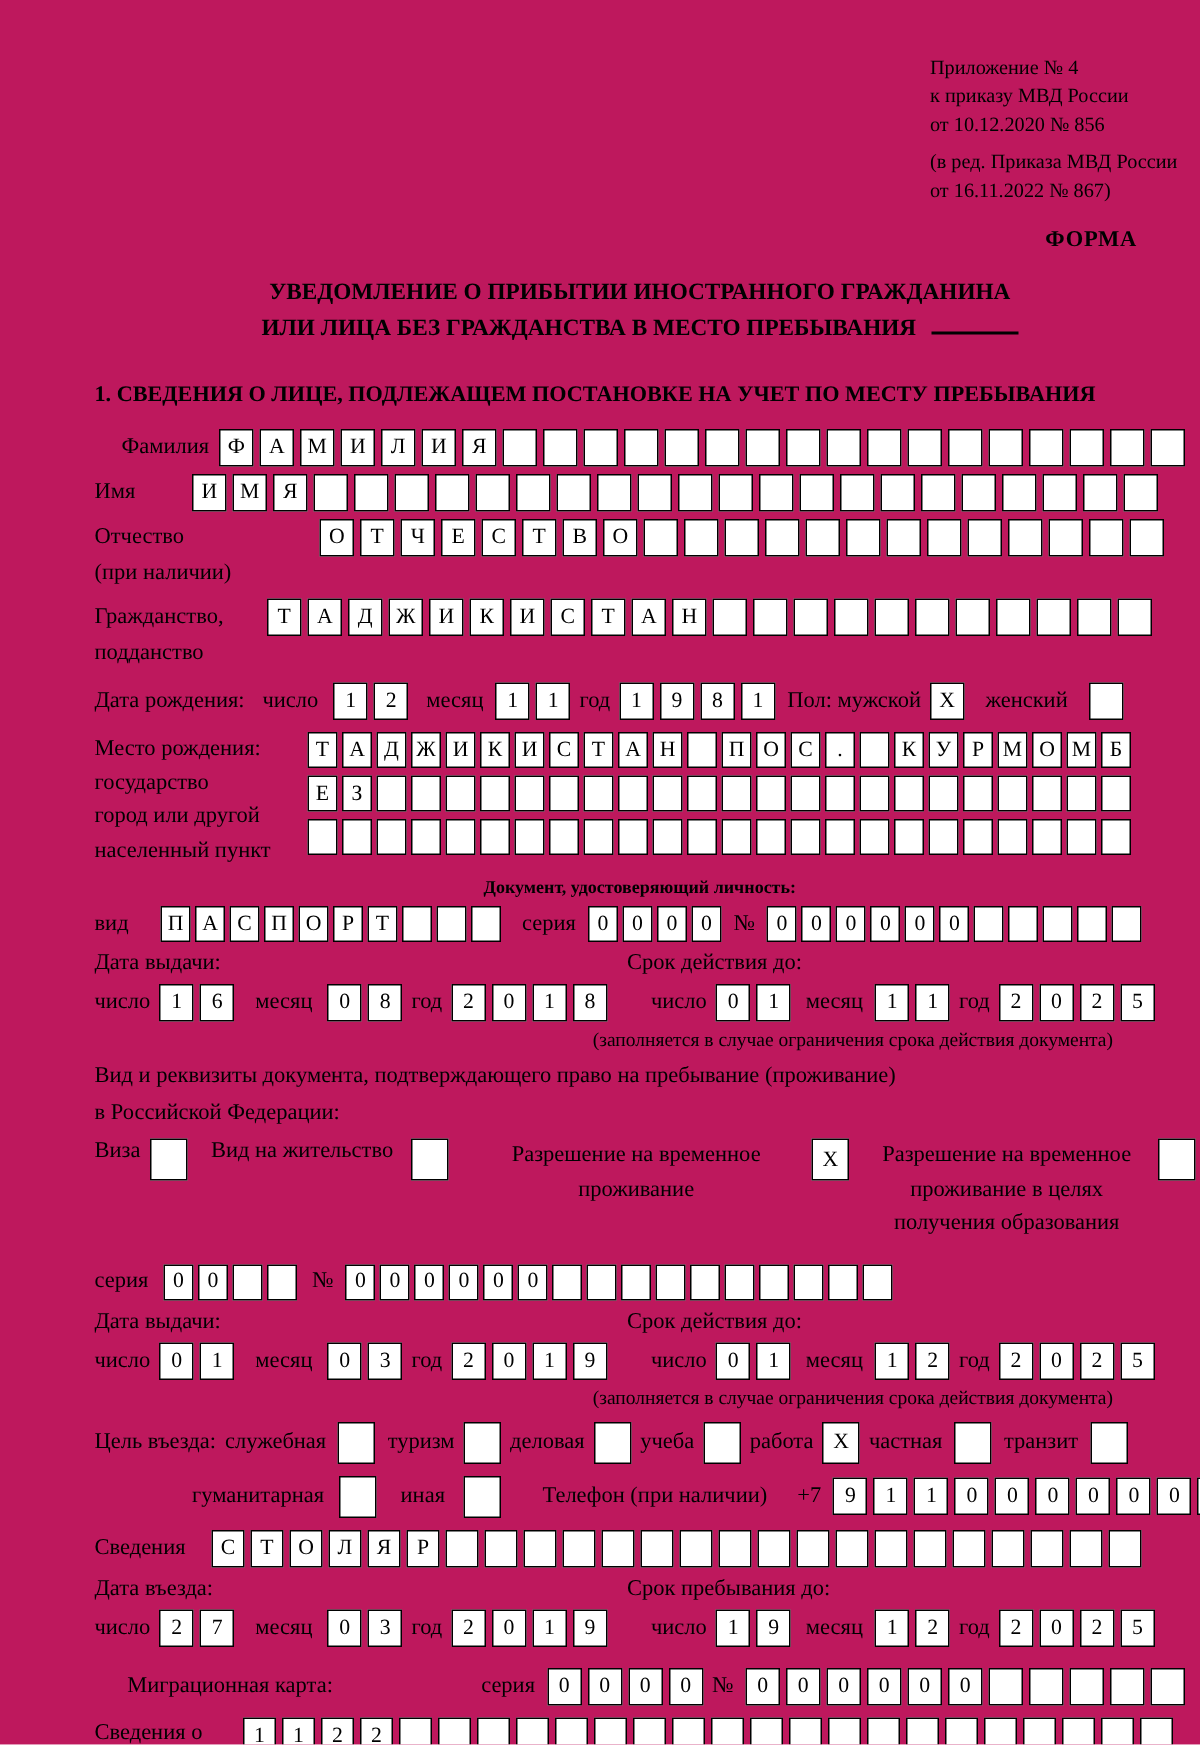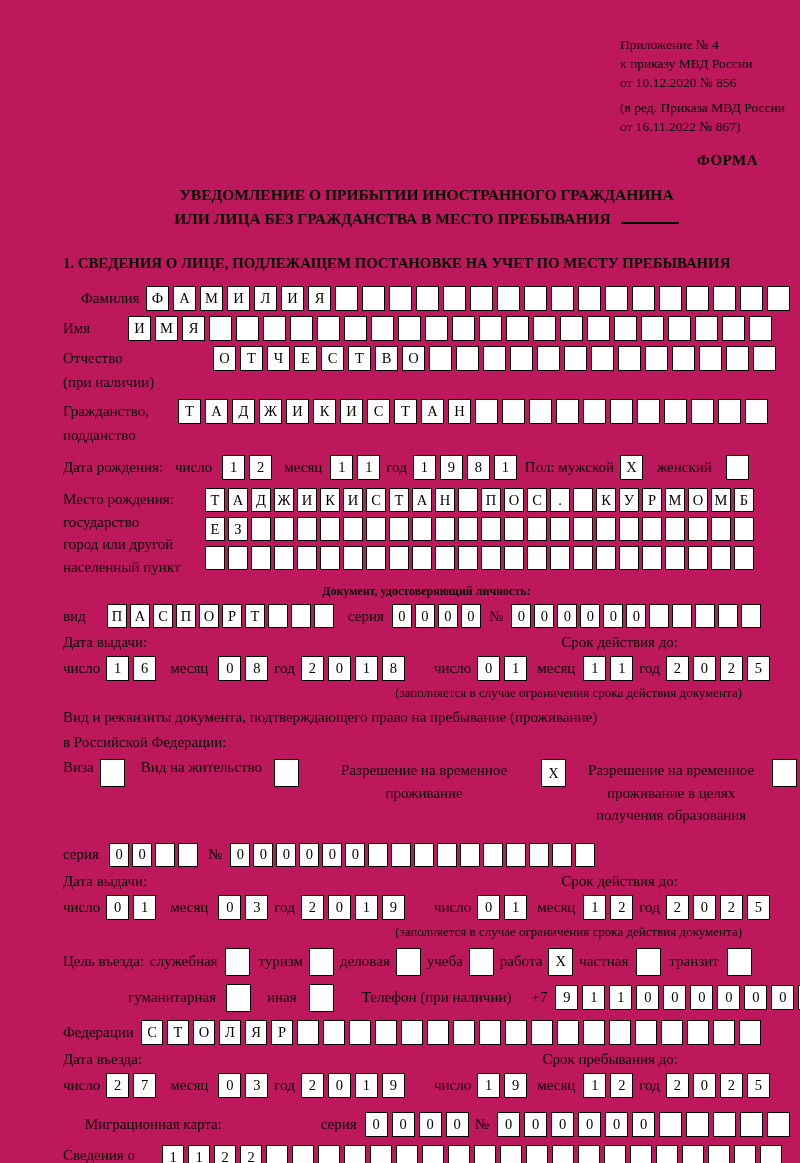--- a/index.html
+++ b/index.html
@@ -39,21 +39,21 @@
   .w150 { width:150px; line-height:1.6; }
   .w100 { width:99px; line-height:1.45; }
   .w185 { width:188px; }
   .ml6 { margin-left:6px; } .ml8 { margin-left:8px; } .ml10 { margin-left:10px; }
   .ml12 { margin-left:12px; } .ml14 { margin-left:14px; } .ml16 { margin-left:16px; }
   .ml20 { margin-left:20px; } .ml28 { margin-left:28px; }
 
   .docheading { text-align:center; font-weight:bold; font-size:12px; margin-top:6px; }
   .dhrow { display:flex; margin-top:6px; }
   .dh1 { width:355px; flex:none; }
-  .dh2 { width:260px; text-align:right; flex:none; }
+  .dh2 { width:260px; text-align:left; flex:none; }
   .half { display:flex; align-items:center; width:355px; flex:none; }
   .note { text-align:right; font-size:13px; margin-top:4px; padding-right:48px; }
   .cbrow { display:flex; align-items:flex-start; margin-top:8px; }
   .ctr { text-align:center; line-height:1.5; }
   .w215 { width:218px; } .w180 { width:182px; }
   .mt8 { margin-top:8px; } .mt14 { margin-top:14px;justify-content:flex-end; } .mt16 { margin-top:16px; }
 </style>
 </head>
 <body>
 
@@ -561,21 +561,21 @@
         <span class="cell">0</span>
         <span class="cell">0</span>
         <span class="cell">0</span>
         <span class="cell">0</span>
         <span class="cell">0</span>
         <span class="cell"></span>
       </span>
   </div>
 
   <div class="frow mt8">
-    <span class="lbl" style="width:78px">Федерации</span>
+    <span class="lbl" style="width:78px">Сведения</span>
     <span class="cells md">
         <span class="cell">С</span>
         <span class="cell">Т</span>
         <span class="cell">О</span>
         <span class="cell">Л</span>
         <span class="cell">Я</span>
         <span class="cell">Р</span>
         <span class="cell"></span>
         <span class="cell"></span>
         <span class="cell"></span>

